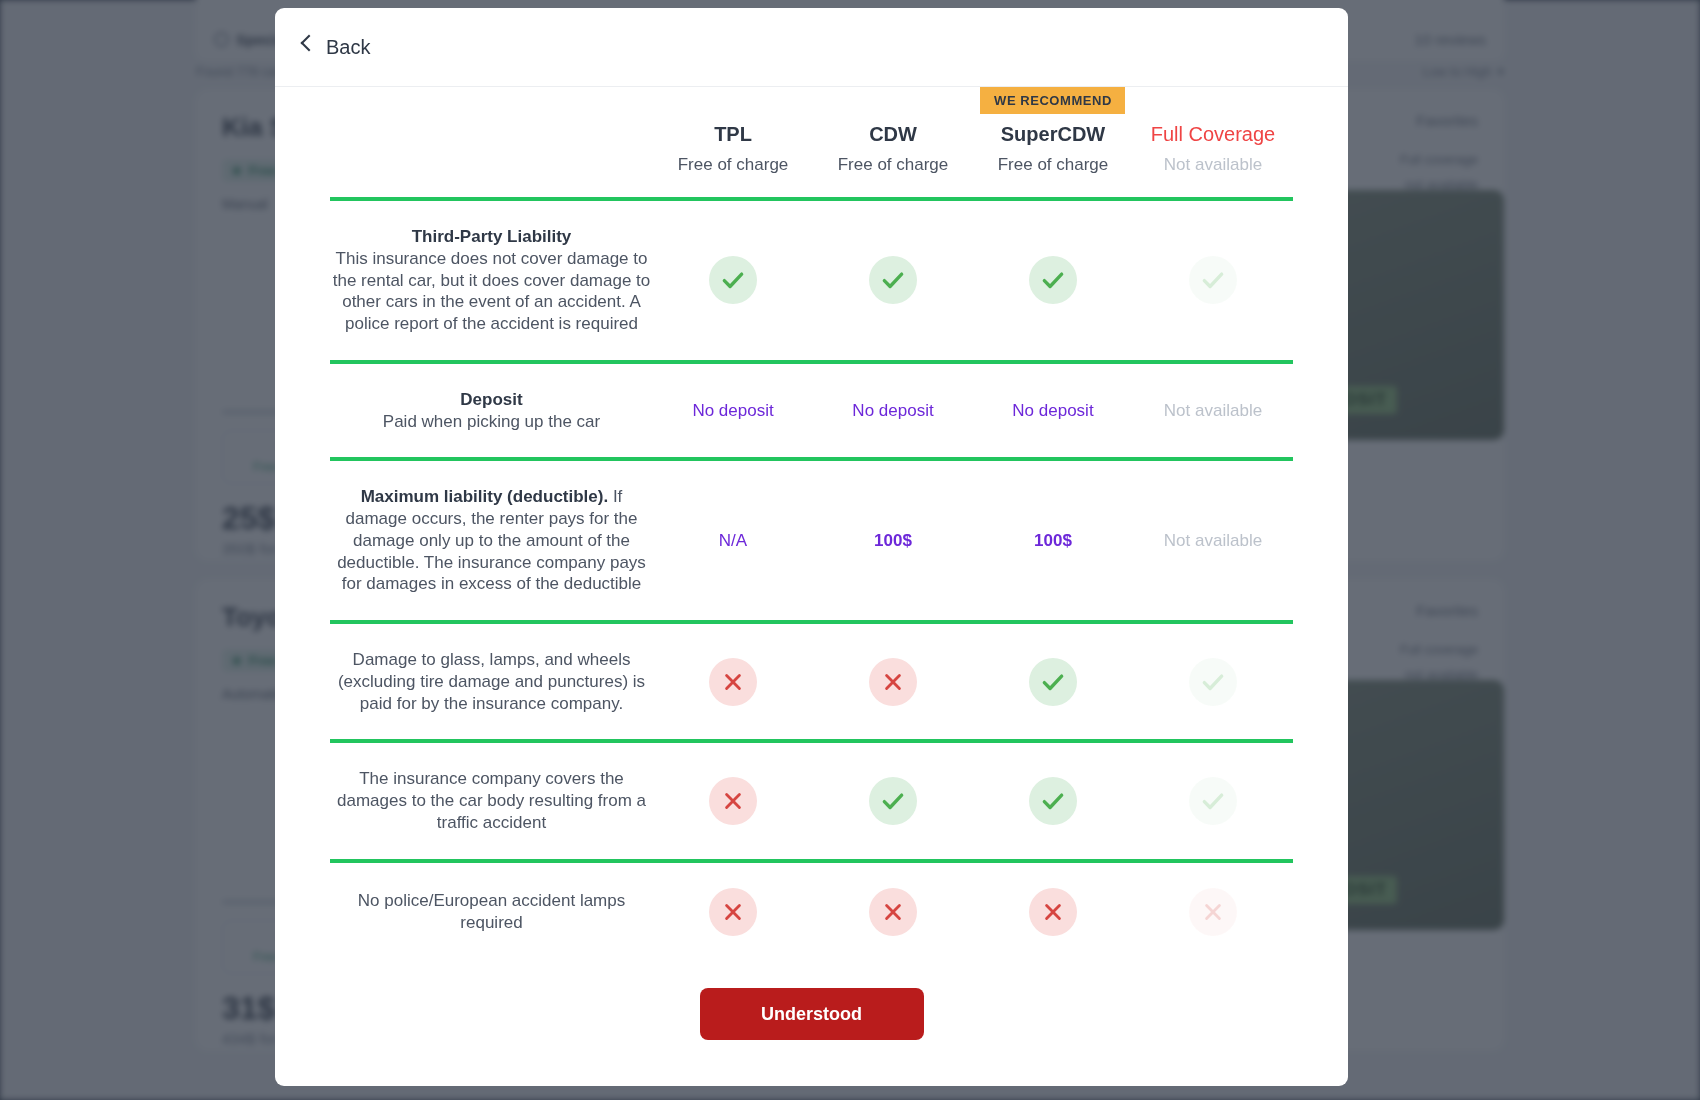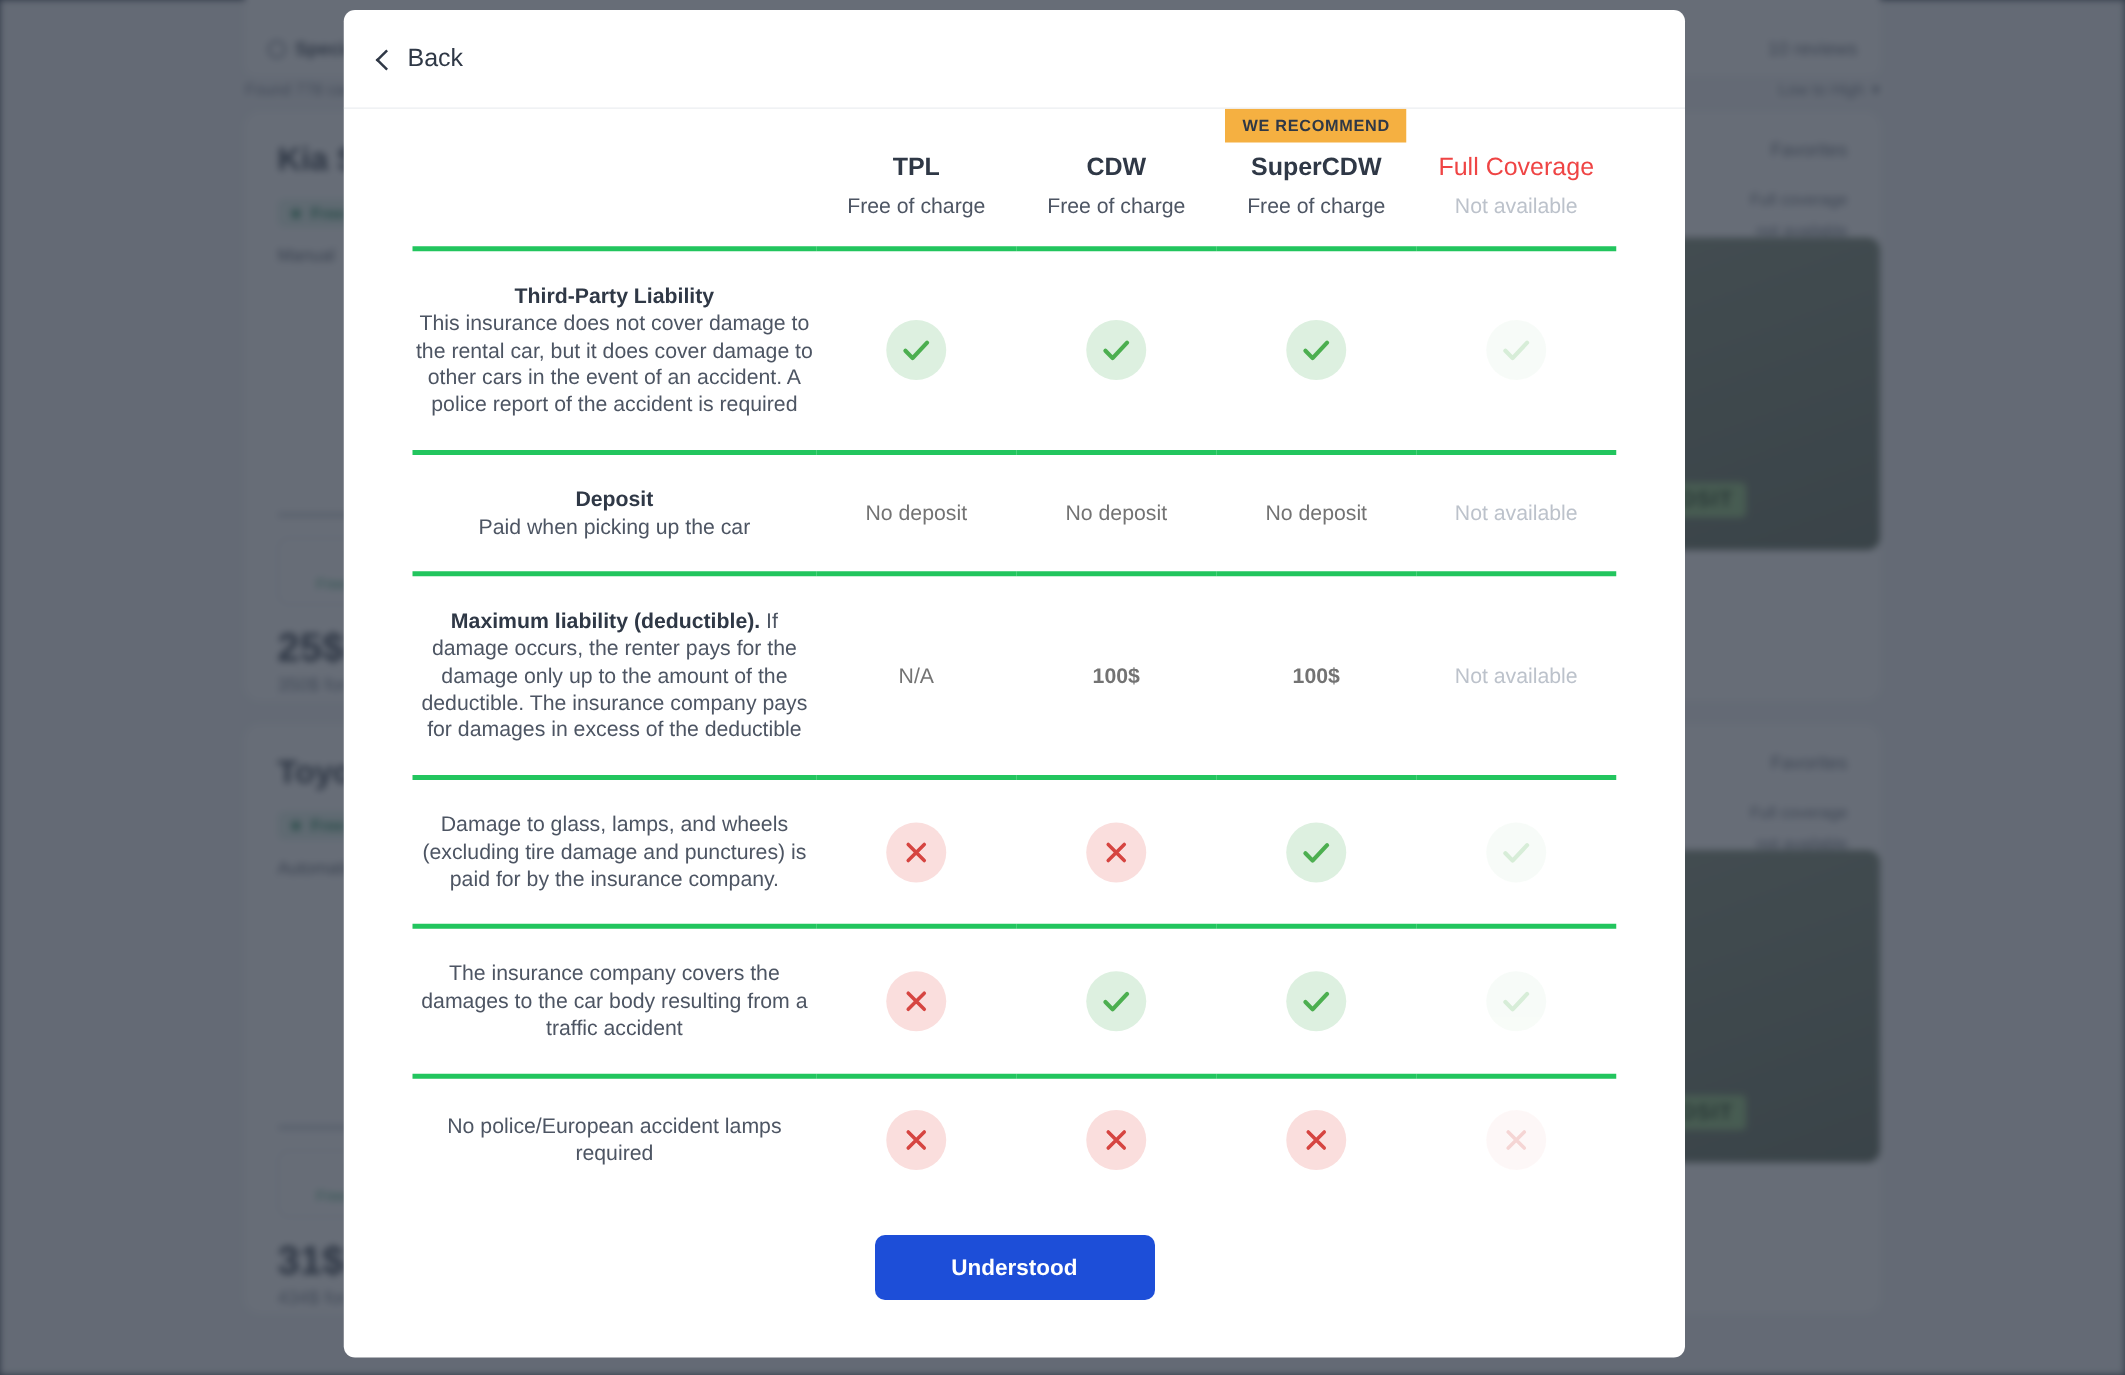--- a/index.html
+++ b/index.html
@@ -183,21 +183,20 @@
     height: 79px;
     flex: 0 0 79px;
     border-bottom: 1px solid #eceef1;
     display: flex;
     align-items: center;
     padding-left: 20px;
   }
 
   .back-button {
     display: flex;
-    align-items: center;
     gap: 11px;
     cursor: pointer;
     padding: 6px 8px;
   }
   .back-chevron {
     width: 12px; height: 12px;
     border-left: 2.6px solid #2f3846;
     border-bottom: 2.6px solid #2f3846;
     transform: rotate(45deg);
     margin-top: 1px;
@@ -270,21 +269,21 @@
     text-align: left;
     padding-right: 26px;
     font-size: 17px;
     line-height: 1.28;
     color: #4d5563;
   }
   td.desc b { color: #2f3846; font-weight: 700; }
 
   .val {
     font-size: 17px;
-    color: #737373;
+    color: #6d28d9;
   }
   .val.bold { font-weight: 700; }
   .val.dim  { color: #bcc2cb; font-weight: 400; }
 
   
   .mark {
     width: 48px; height: 48px;
     border-radius: 50%;
     display: inline-flex;
     align-items: center;
@@ -298,21 +297,21 @@
 
   #modal-footer {
     flex: 0 0 auto;
     padding: 38px 0 46px 0;
     display: flex;
     justify-content: center;
   }
   #understood-button {
     width: 224px;
     height: 52px;
-    background: #1d4ed8;
+    background: #b91c1c;
     color: #ffffff;
     font-size: 18px;
     font-weight: 700;
     border: none;
     border-radius: 8px;
     cursor: pointer;
     font-family: "Liberation Sans", sans-serif;
   }
 </style>
 </head>

